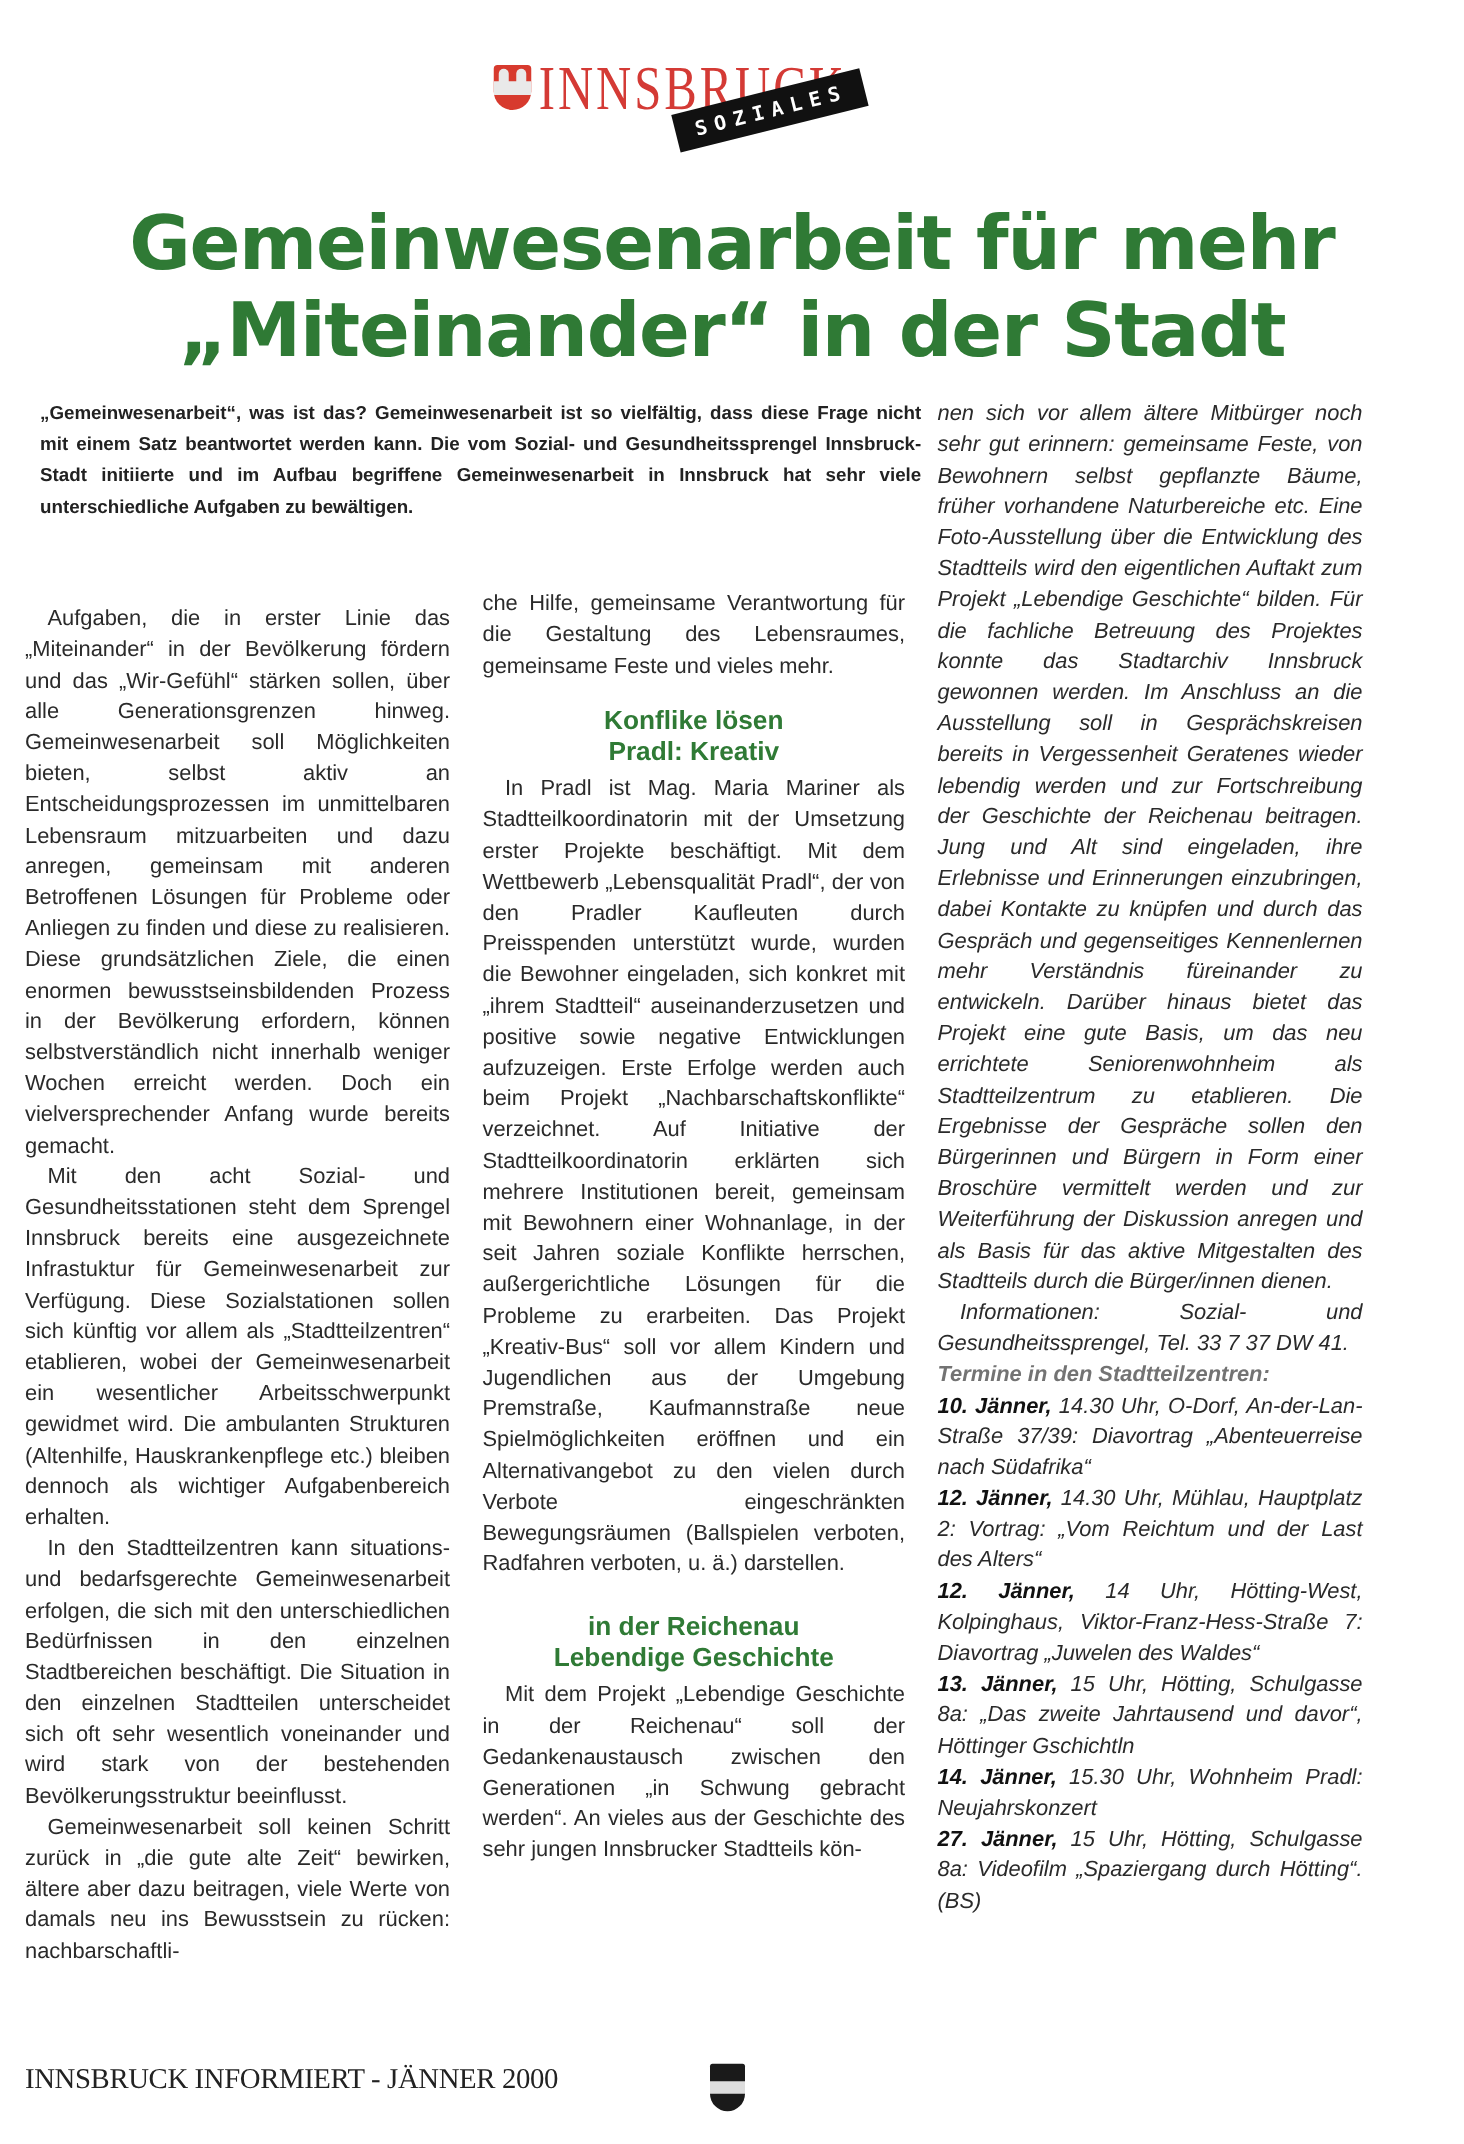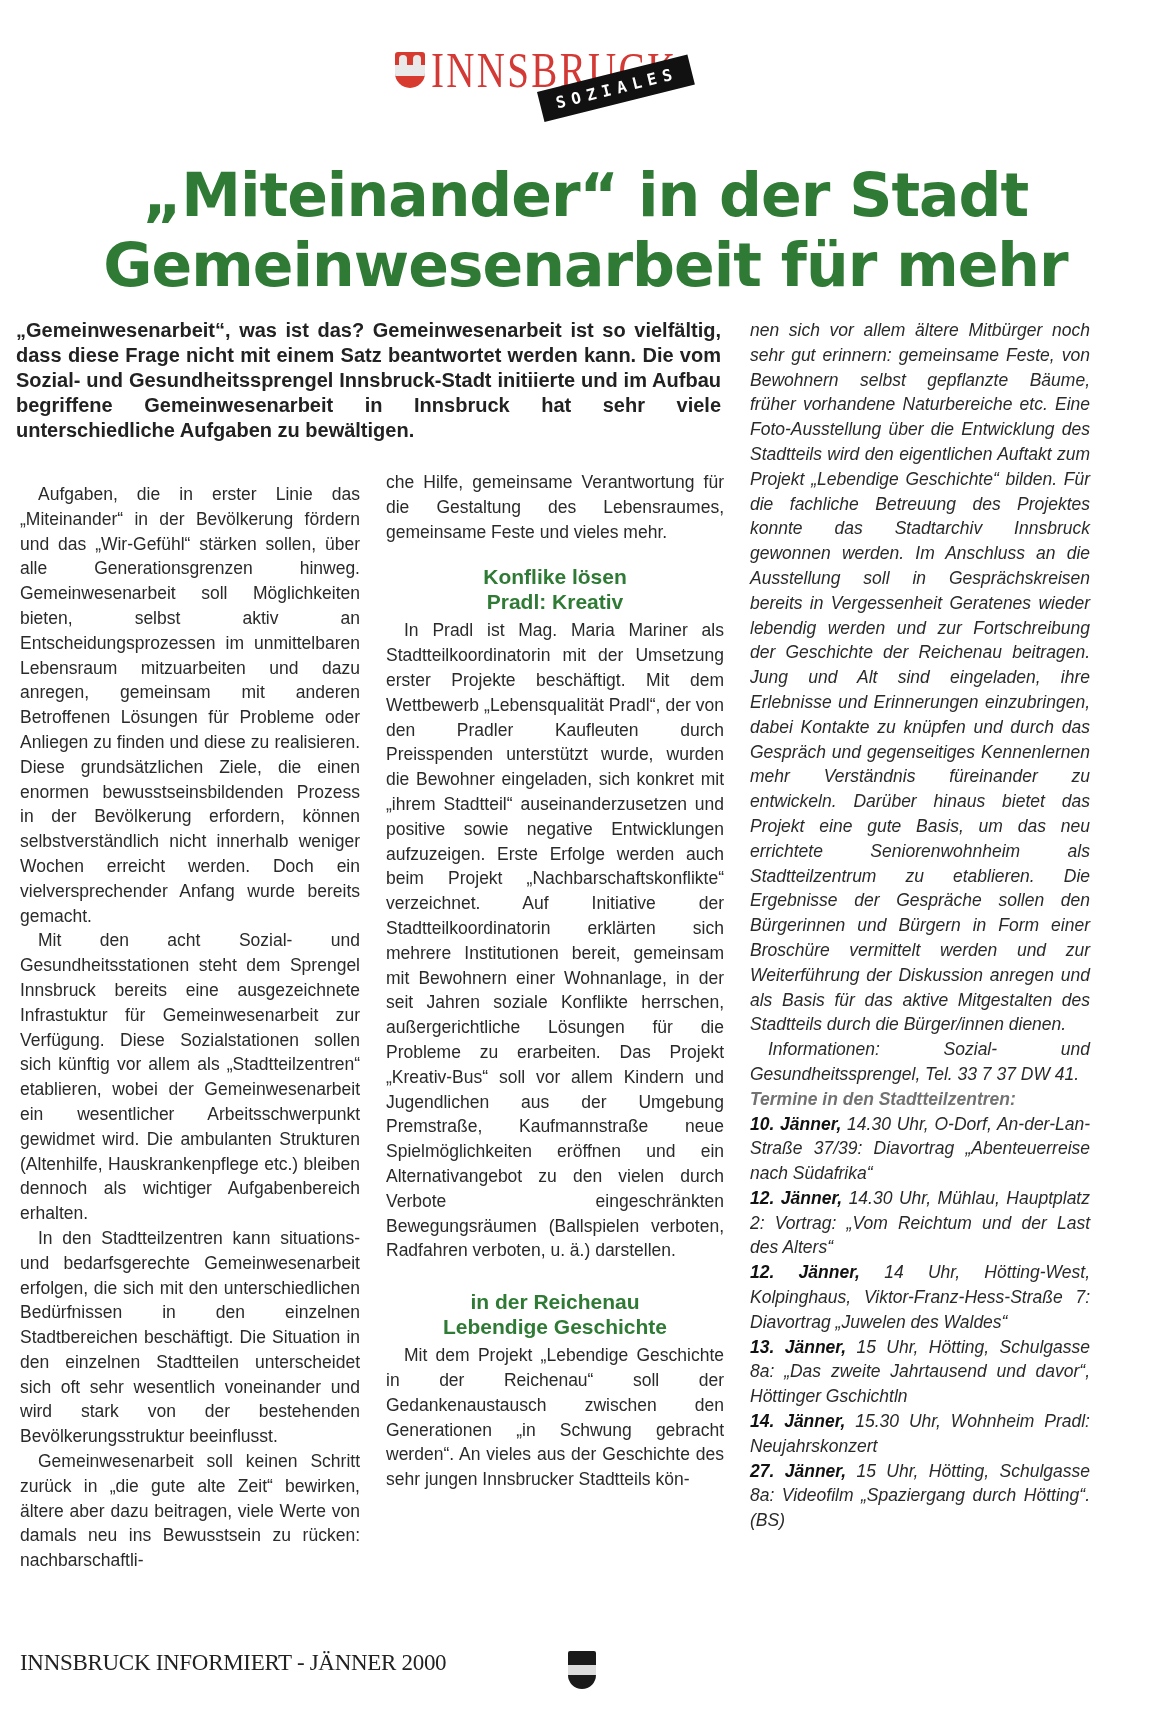--- a/index.html
+++ b/index.html
@@ -18,22 +18,22 @@
     .soziales { position: absolute; left: 142px; top: 48px; background: #111; color: #fff;
       font-family: "DejaVu Sans Mono", monospace; font-size: 16px; font-weight: bold; letter-spacing: 6px;
       padding: 6px 14px 6px 16px; transform: rotate(-14deg); transform-origin: left top; }
 
     
     .title { position: absolute; left: 0; top: 160px; width: 1171px; text-align: center;
       font-family: "DejaVu Sans", sans-serif; font-weight: bold; color: #2f7a35;
       font-size: 60px; line-height: 70px; letter-spacing: -1px; }
 
     
-    .lead { position: absolute; left: 16px; top: 318px; width: 705px; font-weight: bold;
-      font-size: 20px; line-height: 25px; color: #222; text-align: justify; }
+    .lead { position: absolute; left: 32px; top: 318px; width: 705px; font-weight: bold;
+      font-size: 15px; line-height: 25px; color: #222; text-align: justify; }
 
     
     .col { position: absolute; font-size: 17.5px; line-height: 24.8px; color: #2a2a2a; text-align: justify; }
     .col p { margin: 0; text-indent: 18px; }
     .col1 { left: 20px; top: 482px; width: 340px; }
     .col2 { left: 386px; top: 470px; width: 338px; }
     .col3 { left: 750px; top: 318px; width: 340px; font-style: italic; }
     .sub { color: #2f7a35; font-weight: bold; font-size: 21px; line-height: 25px; text-align: center; margin: 20px 0 4px 0; }
     .events p { text-indent: 0; }
     .events .head { font-weight: bold; color: #737373; }
@@ -53,22 +53,22 @@
   <div class="crest">
     <div class="tower t1"></div>
       <div class="tower t2"></div>
       <div class="band"></div>
   </div>
   <div class="mast-word">INNSBRUCK</div>
   <div class="soziales">SOZIALES</div>
 </div>
 
 <h1 class="title" style="margin:0;">
+  <div>Gemeinwesenarbeit für mehr</div>
   <div>„Miteinander“ in der Stadt</div>
-  <div>Gemeinwesenarbeit für mehr</div>
 </h1>
 
 <div class="lead">„Gemeinwesenarbeit“, was ist das? Gemeinwesenarbeit ist so vielfältig, dass diese Frage nicht mit einem Satz beantwortet werden kann. Die vom Sozial- und Gesundheitssprengel Innsbruck-Stadt initiierte und im Aufbau begriffene Gemeinwesenarbeit in Innsbruck hat sehr viele unterschiedliche Aufgaben zu bewältigen.</div>
 
 <div class="col col1">
   <p>Aufgaben, die in erster Linie das „Miteinander“ in der Bevölkerung fördern und das „Wir-Gefühl“ stärken sollen, über alle Generationsgrenzen hinweg. Gemeinwesenarbeit soll Möglichkeiten bieten, selbst aktiv an Entscheidungsprozessen im unmittelbaren Lebensraum mitzuarbeiten und dazu anregen, gemeinsam mit anderen Betroffenen Lösungen für Probleme oder Anliegen zu finden und diese zu realisieren. Diese grundsätzlichen Ziele, die einen enormen bewusstseinsbildenden Prozess in der Bevölkerung erfordern, können selbstverständlich nicht innerhalb weniger Wochen erreicht werden. Doch ein vielversprechender Anfang wurde bereits gemacht.</p>
   <p>Mit den acht Sozial- und Gesundheitsstationen steht dem Sprengel Innsbruck bereits eine ausgezeichnete Infrastuktur für Gemeinwesenarbeit zur Verfügung. Diese Sozialstationen sollen sich künftig vor allem als „Stadtteilzentren“ etablieren, wobei der Gemeinwesenarbeit ein wesentlicher Arbeitsschwerpunkt gewidmet wird. Die ambulanten Strukturen (Altenhilfe, Hauskrankenpflege etc.) bleiben dennoch als wichtiger Aufgabenbereich erhalten.</p>
   <p>In den Stadtteilzentren kann situations- und bedarfsgerechte Gemeinwesenarbeit erfolgen, die sich mit den unterschiedlichen Bedürfnissen in den einzelnen Stadtbereichen beschäftigt. Die Situation in den einzelnen Stadtteilen unterscheidet sich oft sehr wesentlich voneinander und wird stark von der bestehenden Bevölkerungsstruktur beeinflusst.</p>
   <p>Gemeinwesenarbeit soll keinen Schritt zurück in „die gute alte Zeit“ bewirken, ältere aber dazu beitragen, viele Werte von damals neu ins Bewusstsein zu rücken: nachbarschaftli-</p>
 </div>

